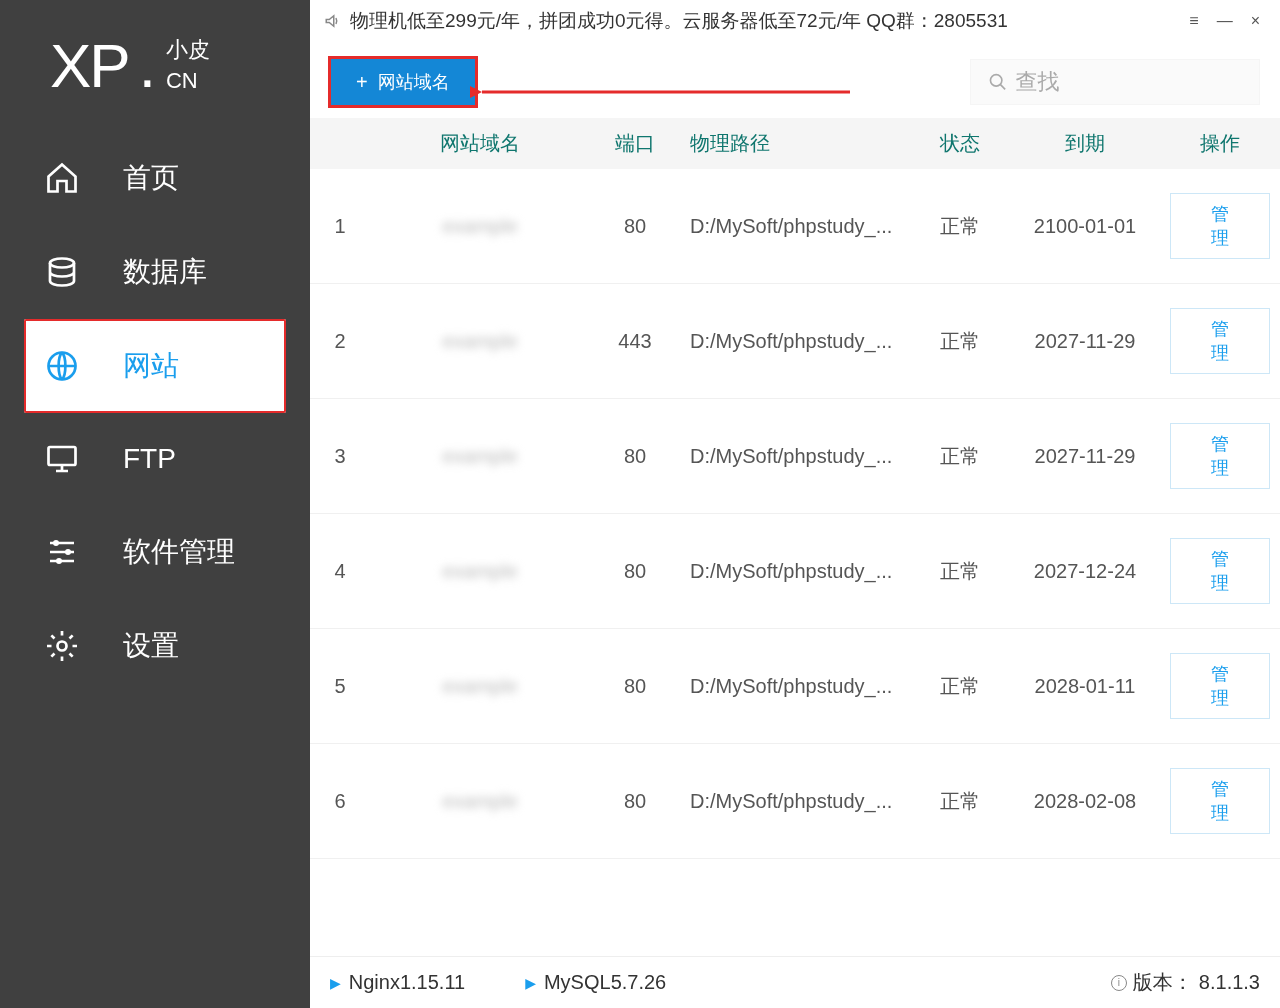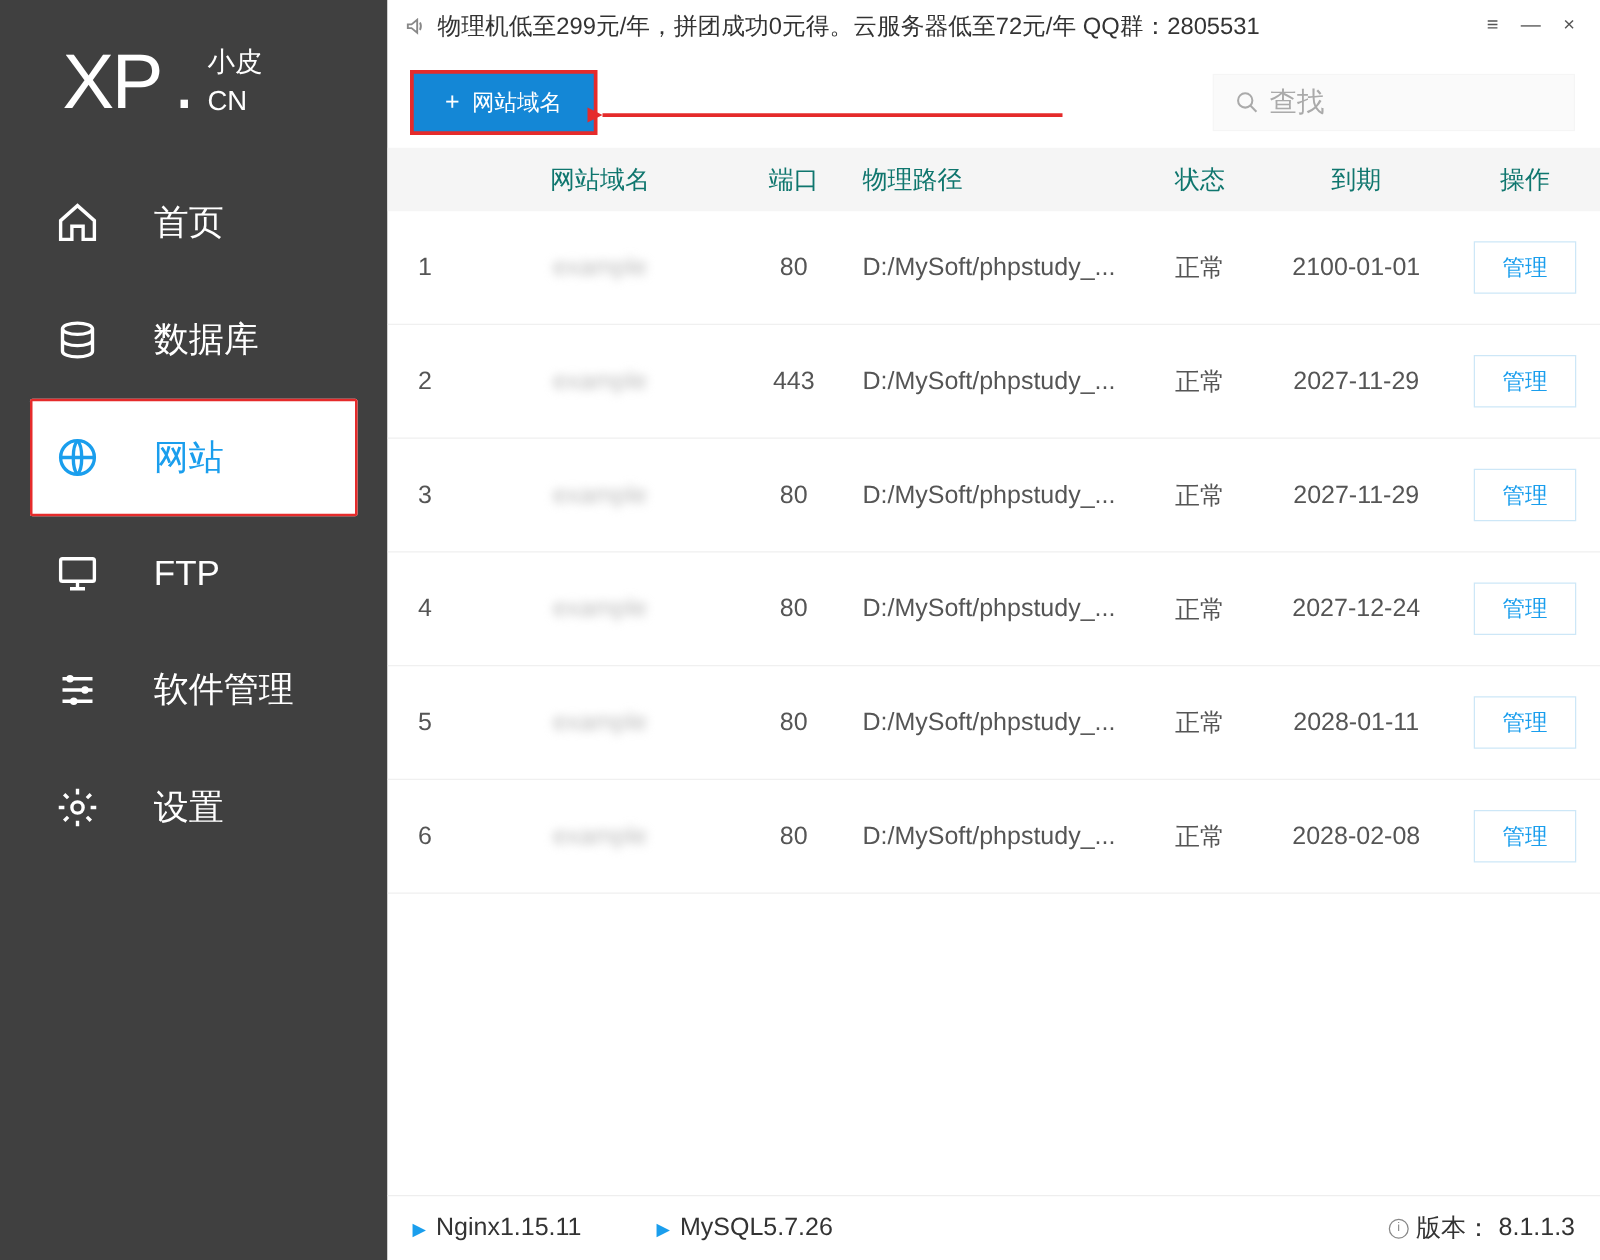--- a/index.html
+++ b/index.html
@@ -43,21 +43,21 @@
     .col-path { width: 240px; padding-left: 10px; }
     .col-status { width: 80px; text-align: center; }
     .col-expire { width: 170px; text-align: center; }
     .col-action { width: 100px; text-align: center; }
     
     .table-row { display: flex; align-items: center; padding: 24px 0; border-bottom: 1px solid #f0f0f0; font-size: 20px; color: #555; }
     .table-row .col-domain { filter: blur(4px); color: #bbb; }
     .table-row .col-port { color: #555; }
     .table-row .col-path { color: #555; white-space: nowrap; overflow: hidden; text-overflow: ellipsis; }
     .table-row .col-expire { color: #555; }
-    .manage-btn { border: 1px solid #cde7f7; background: #fff; color: #1a9eed; padding: 8px 22px; font-size: 18px; cursor: pointer; }
+    .manage-btn { border: 1px solid #cde7f7; background: #fff; color: #1a9eed; padding: 8px 40px; font-size: 18px; cursor: pointer; }
     
     .statusbar { display: flex; align-items: center; justify-content: space-between; padding: 12px 20px; border-top: 1px solid #eee; font-size: 20px; color: #333; }
     .services { display: flex; gap: 60px; }
     .service-item { display: flex; align-items: center; gap: 8px; cursor: pointer; }
     .service-tri { color: #1a9eed; font-size: 14px; }
     .version { display: flex; align-items: center; gap: 6px; }
     .version-icon { width: 16px; height: 16px; border: 1.5px solid #888; border-radius: 50%; display: inline-flex; align-items: center; justify-content: center; font-size: 10px; color: #888; }
   </style>
 </head>
 <body>

